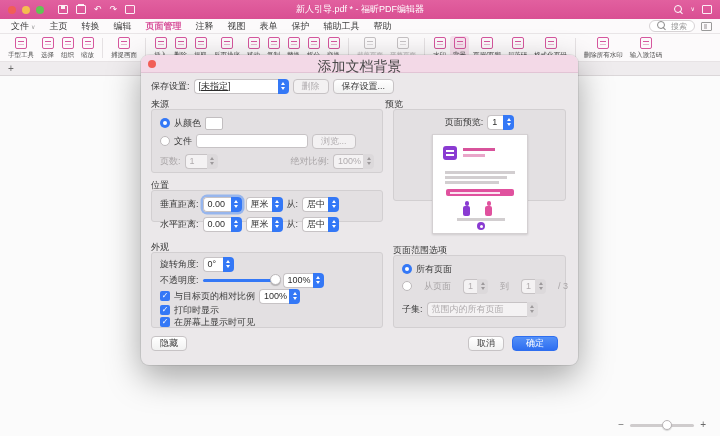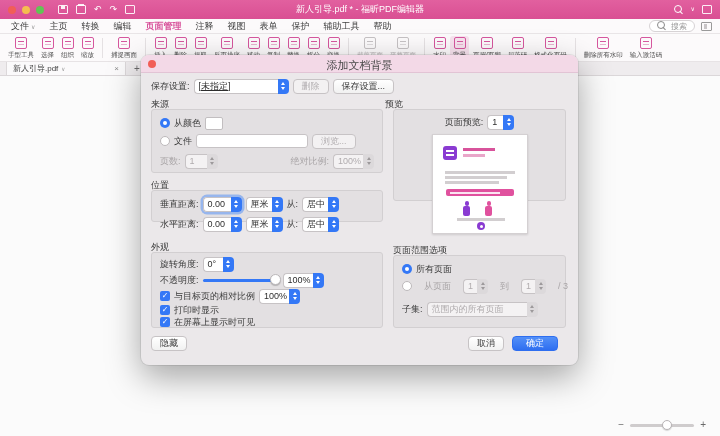--- a/index.html
+++ b/index.html
@@ -61,21 +61,21 @@
   .zoomctl .zchar { font-size:10px; color:#6a6a6a; line-height:10px; }
   .ztrack { position:relative; width:64px; height:3px; background:#cfcccd; border-radius:2px; }
   .zknob { position:absolute; left:50%; top:-4px; width:10px; height:10px; background:#fff; border:1px solid #b8b4b6; border-radius:50%; box-shadow:0 1px 1px rgba(0,0,0,.15); }
 
   
   .dialog { position:absolute; left:141px; top:55px; width:437px; height:310px; background:#ebe8ea;
     border-radius:8px; box-shadow:0 12px 34px rgba(0,0,0,.35), 0 0 0 1px rgba(0,0,0,.08); z-index:10; font-size:9px; }
   .dlg-header { position:absolute; top:0; left:0; right:0; height:18px; background:#f3d9e7;
     border-bottom:1px solid #e2c4d5; border-radius:8px 8px 0 0; }
   .dlg-close { position:absolute; left:7px; top:5px; width:8px; height:8px; border-radius:50%; background:#f15e57; }
-  .dlg-title { position:absolute; left:0; right:0; top:3px; text-align:center; font-size:11px; color:#4a4a4a; }
+  .dlg-title { position:absolute; left:0; right:0; top:3px; text-align:center; font-size:14px; color:#4a4a4a; }
   .dlg-body { position:absolute; top:18px; left:0; right:0; bottom:0; }
 
   .row { position:absolute; display:flex; align-items:center; gap:4px; height:16px; white-space:nowrap; }
   .sec { position:absolute; font-size:9px; color:#3c3c3c; }
   .panel { position:absolute; background:#e3e0e2; border:1px solid #d2cfd1; border-radius:3px; }
   .lb { font-size:9px; color:#3b3b3b; }
   .dim { color:#a9a5a7; }
 
   .btn { height:15px; display:inline-flex; align-items:center; justify-content:center; padding:0 8px;
     background:linear-gradient(#ffffff,#f1f1f1); border:1px solid #c7c3c5; border-radius:4px; font-size:9px; color:#3b3b3b; }
@@ -285,25 +285,20 @@
         <span class="tlb">删除所有水印</span>
       </div>
       <div class="ti">
         <span class="tico"></span>
         <span class="tlb">输入激活码</span>
       </div>
     </div>
 </div>
 
 <div class="tabbar">
-  <div class="tab">
-    <span>新人引导.pdf</span>
-    <span class="tchev">∨</span>
-    <span class="tclose">×</span>
-  </div>
   <div class="newtab">+</div>
 </div>
 
 <div class="canvas"></div>
 
 <div class="zoomctl">
   <span class="zchar">−</span>
   <span class="ztrack">
       <span class="zknob"></span>
     </span>

